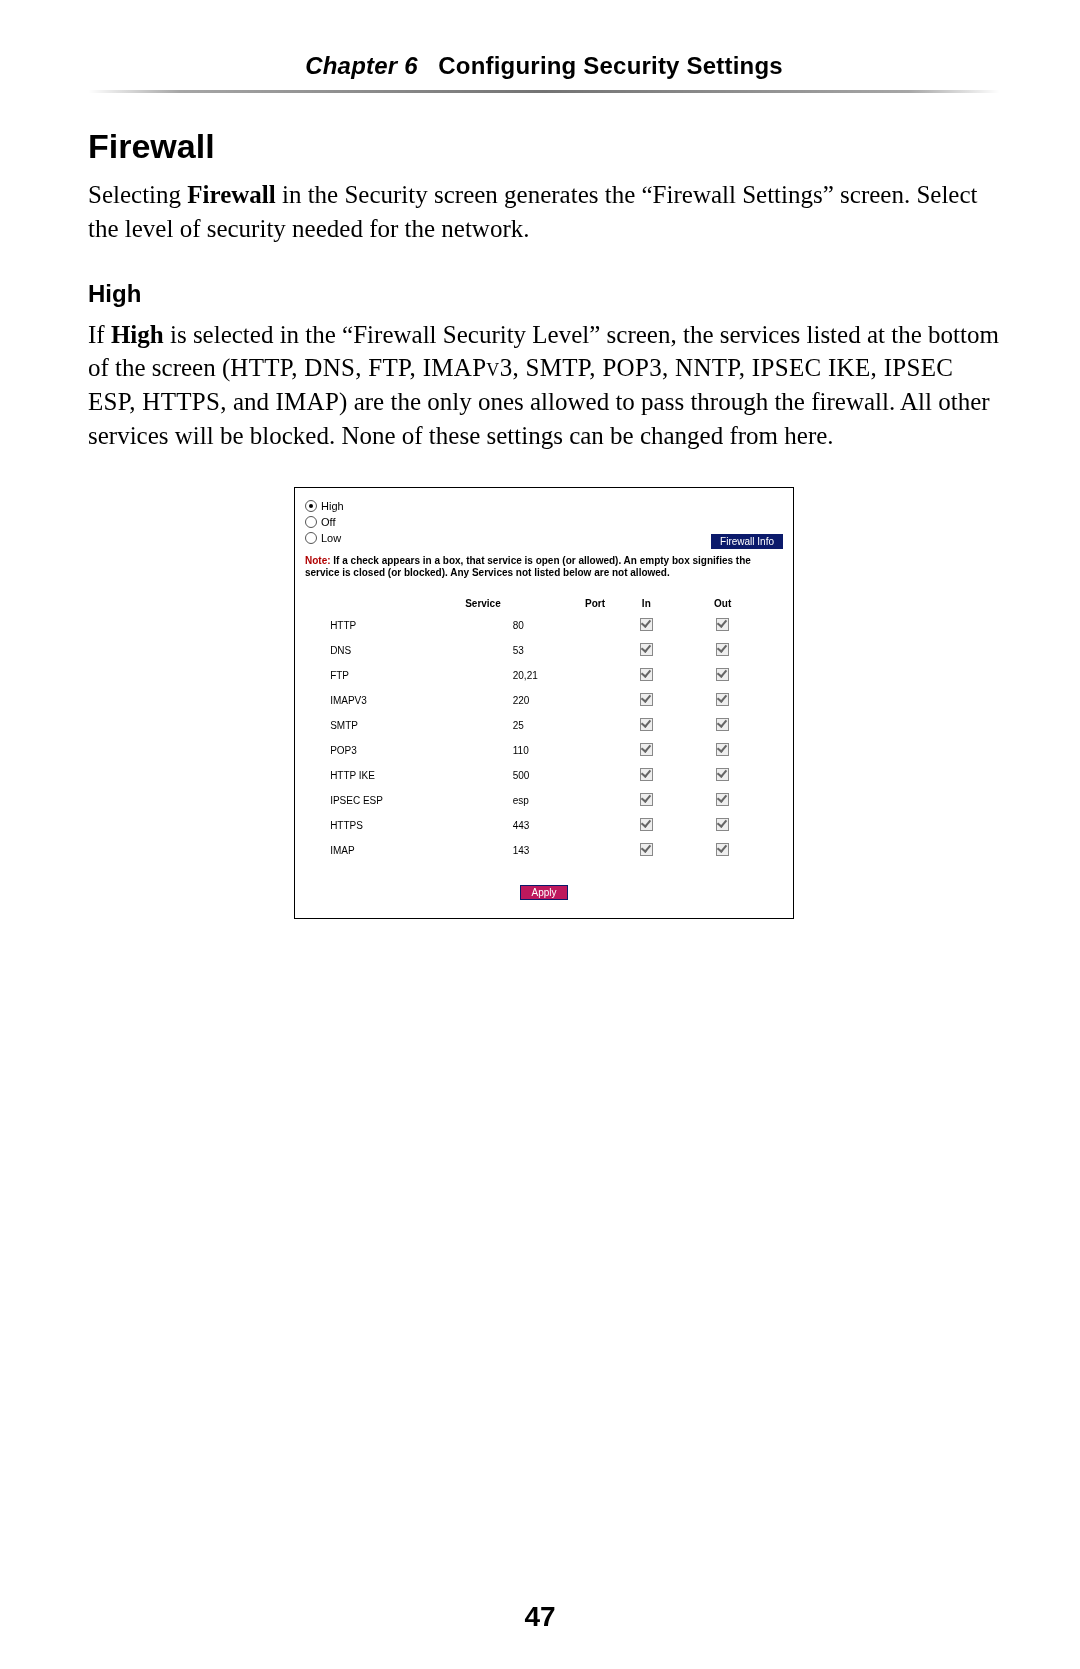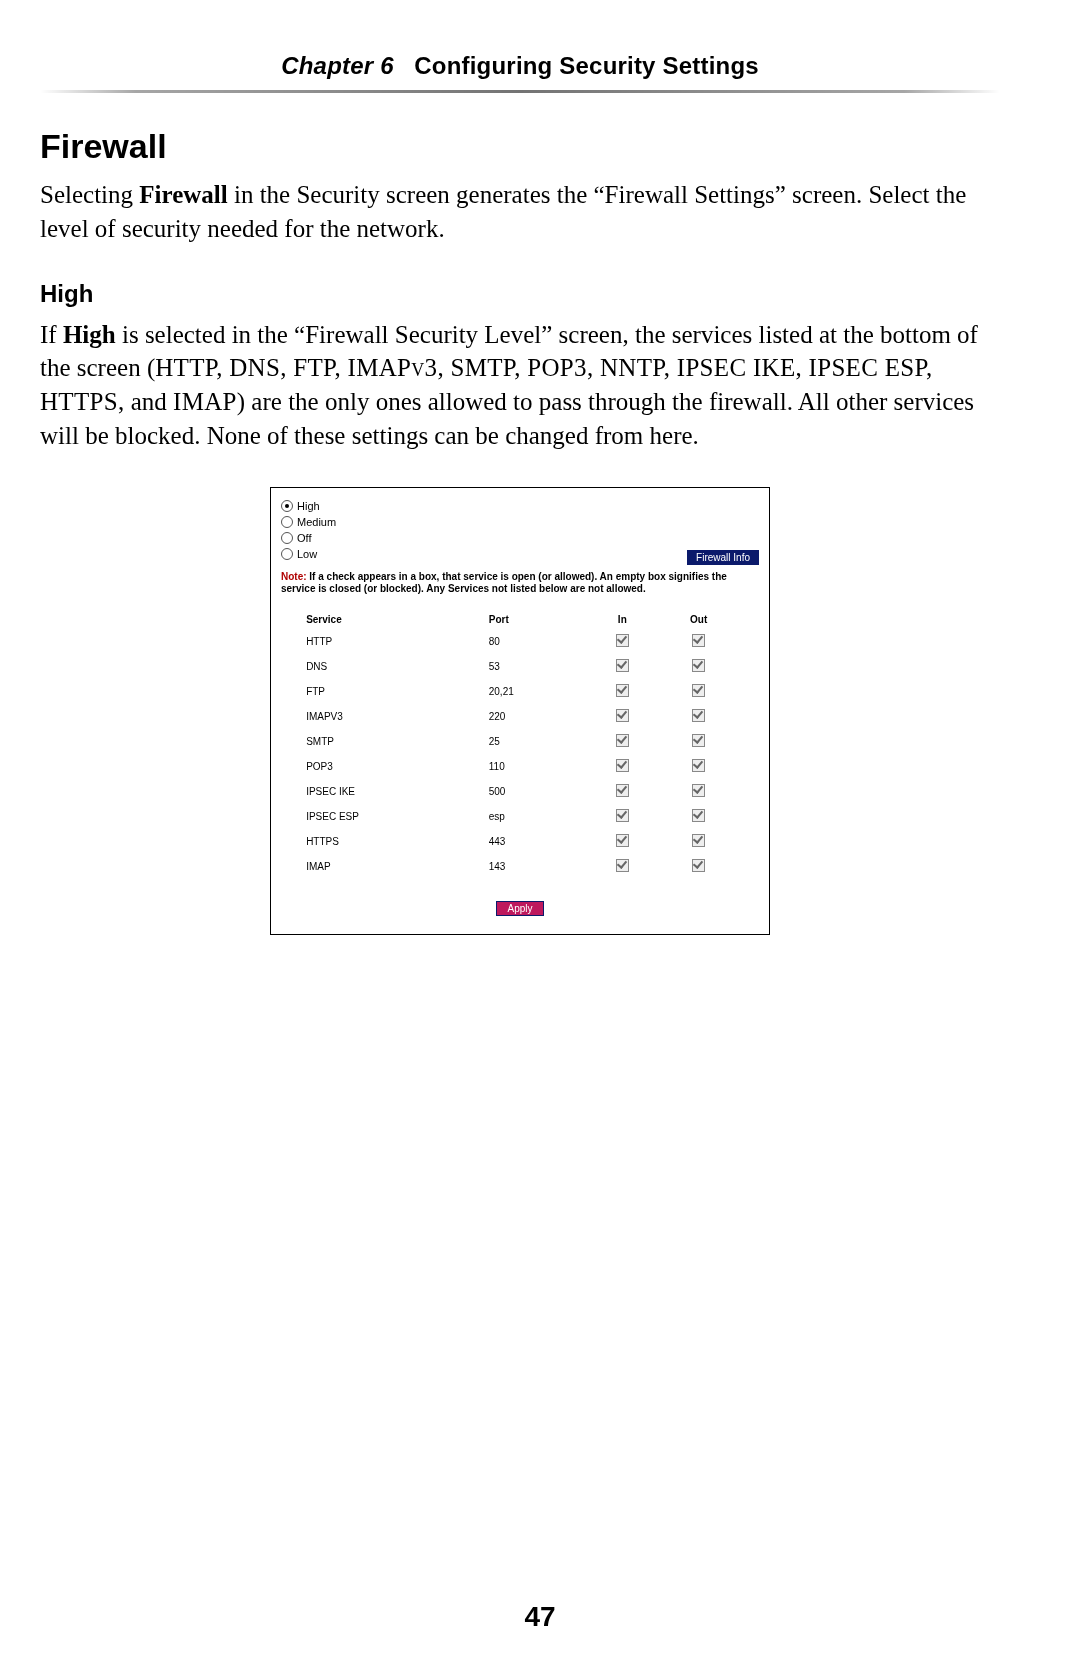--- a/index.html
+++ b/index.html
@@ -8,21 +8,21 @@
     background: #ffffff;
     width: 1080px;
     font-family: "Times New Roman", Times, serif;
     color: #000;
   }
   .page {
     position: relative;
     width: 1080px;
     height: 1669px;
     box-sizing: border-box;
-    padding: 50px 80px 0 40px;
+    padding: 50px 80px 0 88px;
   }
   .chapter-header {
     text-align: center;
     font-family: Arial, "Helvetica Neue", Helvetica, sans-serif;
     font-weight: bold;
     font-size: 24px;
     letter-spacing: 0.2px;
     margin-top: 2px;
     margin-bottom: 10px;
   }
@@ -93,21 +93,21 @@
   .note {
     font-size: 10px; font-weight: bold; line-height: 1.25; margin: 2px 0 14px 0;
   }
   .note .note-label { color: #b00000; }
 
   table.services {
     width: 92%; margin: 0 auto; border-collapse: collapse;
     font-size: 10px;
   }
   table.services th {
-    text-align: left; font-weight: bold; padding: 4px 6px;
+    text-align: right; font-weight: bold; padding: 4px 6px;
   }
   table.services th.c, table.services td.c { text-align: center; }
   table.services td { padding: 5px 6px; }
 
   .chk {
     display: inline-block; width: 11px; height: 11px;
     border: 1px solid #888; background: #eee; position: relative;
   }
   .chk::after {
     content: ""; position: absolute; left: 2px; top: -1px;
@@ -153,24 +153,20 @@
     <span>If </span><b class="ui">High</b><span> is selected in the “Firewall Security Level” screen, the services listed at the bottom of the screen (</span><span class="smallcaps">HTTP, DNS, FTP, IMAPv3, SMTP, POP3, NNTP, IPSEC IKE, IPSEC ESP, HTTPS,</span><span> and </span><span class="smallcaps">IMAP</span><span>) are the only ones allowed to pass through the firewall. All other services will be blocked. None of these settings can be changed from here.</span>
   </p>
 
   <div class="panel-wrap">
     <div class="panel">
 
       <div class="radios">
         <div class="radio-row">
           <span class="radio checked"></span>
           <span class="radio-label">High</span>
-        </div>
-        <div class="radio-row">
-          <span class="radio"></span>
-          <span class="radio-label">Medium</span>
         </div>
         <div class="radio-row">
           <span class="radio"></span>
           <span class="radio-label">Off</span>
         </div>
         <div class="radio-row">
           <span class="radio"></span>
           <span class="radio-label">Low</span>
         </div>
       </div>
@@ -223,21 +219,21 @@
               <td class="c"><span class="chk"></span></td>
               <td class="c"><span class="chk"></span></td>
             </tr>
             <tr>
               <td>POP3</td>
               <td>110</td>
               <td class="c"><span class="chk"></span></td>
               <td class="c"><span class="chk"></span></td>
             </tr>
             <tr>
-              <td>IPSEC IKE</td>
+              <td>HTTP IKE</td>
               <td>500</td>
               <td class="c"><span class="chk"></span></td>
               <td class="c"><span class="chk"></span></td>
             </tr>
             <tr>
               <td>IPSEC ESP</td>
               <td>esp</td>
               <td class="c"><span class="chk"></span></td>
               <td class="c"><span class="chk"></span></td>
             </tr>

